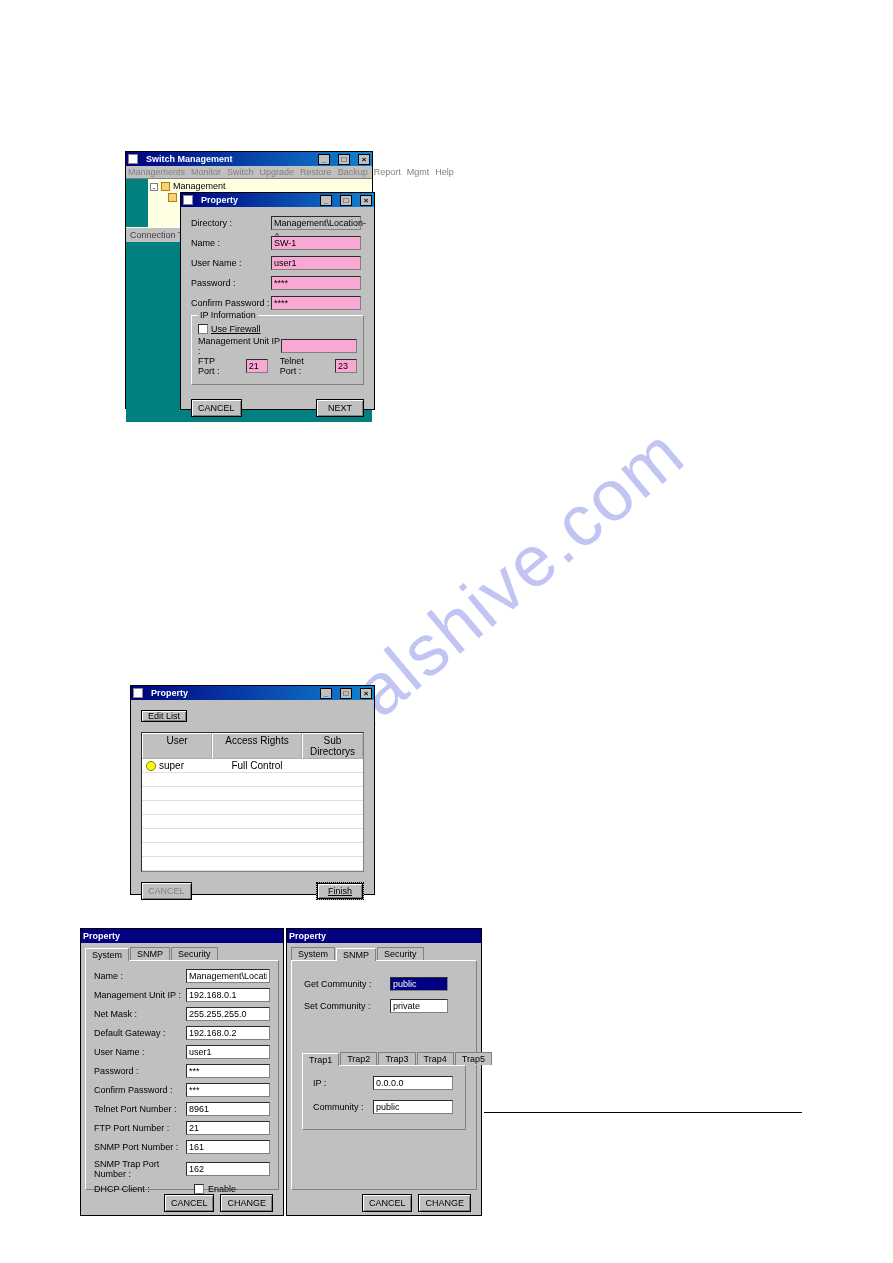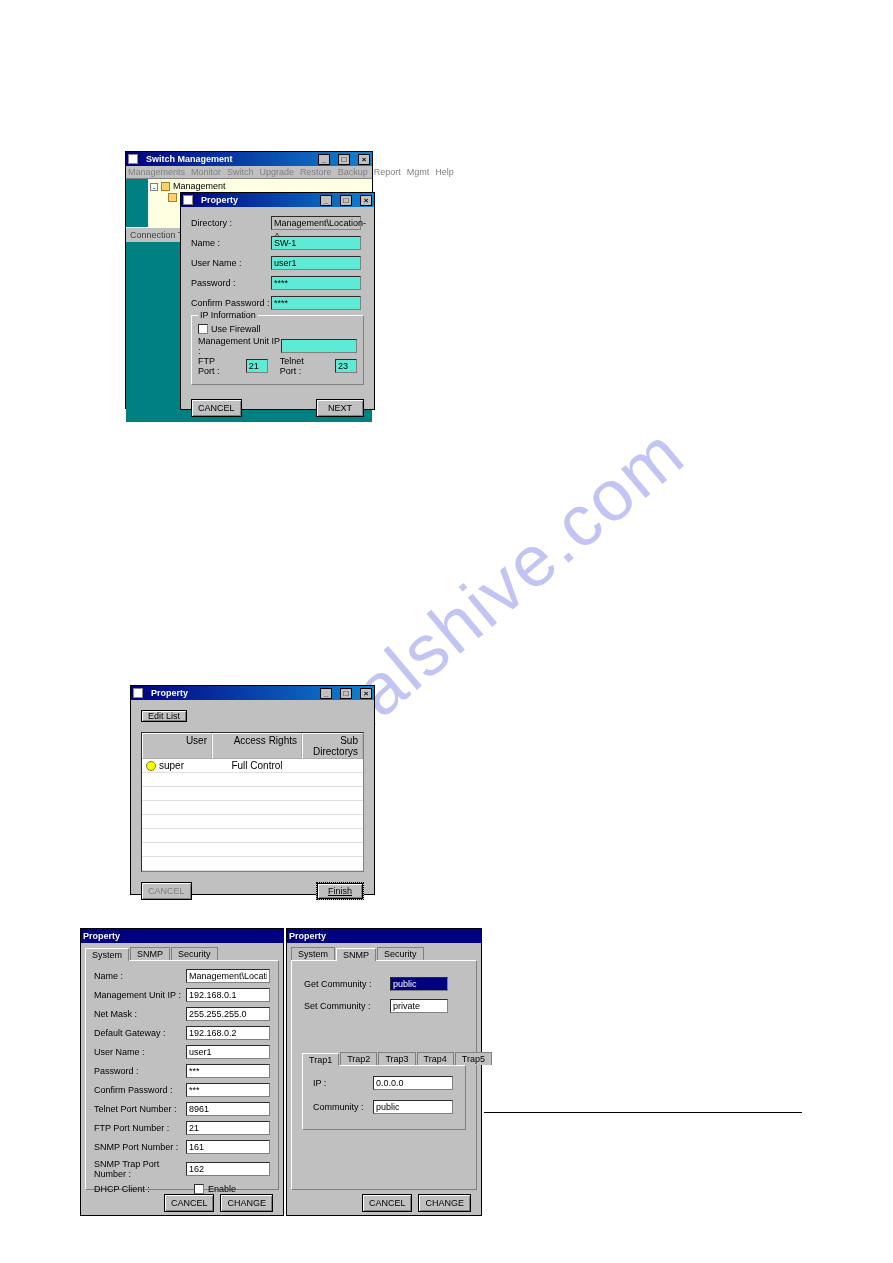--- a/index.html
+++ b/index.html
@@ -84,40 +84,40 @@
   .prop {
     position: absolute;
     border: 1px solid #000;
     background: #c0c0c0;
   }
   .form-body { padding: 8px 10px; font-size:9px; }
   .row { display:flex; align-items:center; margin-bottom:4px; height:16px; }
   .row .lbl { width:80px; color:#000; }
   .row .fld {
     border:1px inset #808080;
-    background:#5eead4;
+    background:#f9a8d4;
     height:14px;
     font-size:9px;
     padding:0 2px;
     line-height:13px;
   }
   .fld.long { width:90px; }
   .fld.short { width:22px; }
   .fieldset {
     border:1px solid #808080;
     border-top-color:#fff; border-left-color:#fff;
     padding:4px 6px 6px;
     margin-top:4px;
     position:relative;
   }
   .fieldset-legend {
     position:absolute; top:-6px; left:6px;
     background:#c0c0c0; padding:0 2px; font-size:9px;
   }
-  .check { display:flex; align-items:flex-start; gap:3px; font-size:9px; margin:4px 0; }
+  .check { display:flex; align-items:flex-start; gap:3px; font-size:9px; margin:4px 0;text-decoration:underline; }
   .checkbox { width:10px; height:10px; background:#fff; border:1px inset #808080; }
   .btn-row { display:flex; justify-content:space-between; padding:6px 10px 10px; }
   .btn {
     min-width:48px; height:18px;
     border:1px solid #000;
     box-shadow: inset 1px 1px 0 #fff, inset -1px -1px 0 #808080;
     background:#c0c0c0;
     font-size:9px;
     text-align:center;
     line-height:16px;
@@ -129,21 +129,21 @@
   .table {
     background:#fff;
     border:1px inset #808080;
     margin:4px 10px;
   }
   .table-head { display:flex; }
   .th {
     background:#c0c0c0;
     border:1px outset #fff;
     font-size:10px;
-    text-align:right;
+    text-align:center;
     padding:1px 4px;
   }
   .tr { display:flex; border-bottom:1px solid #e0e0e0; height:14px; }
   .td { font-size:10px; padding:1px 4px; }
   .user-icon { width:10px; height:10px; display:inline-block; background:#ffff00; border:1px solid #808000; border-radius:50%; margin-right:3px; vertical-align:middle;}
   
   .tabs { display:flex; font-size:9px; margin:4px 4px 0; }
   .tab {
     padding:1px 6px; border:1px solid #808080; border-bottom:none;
     background:#c0c0c0; margin-right:1px; cursor:pointer;

